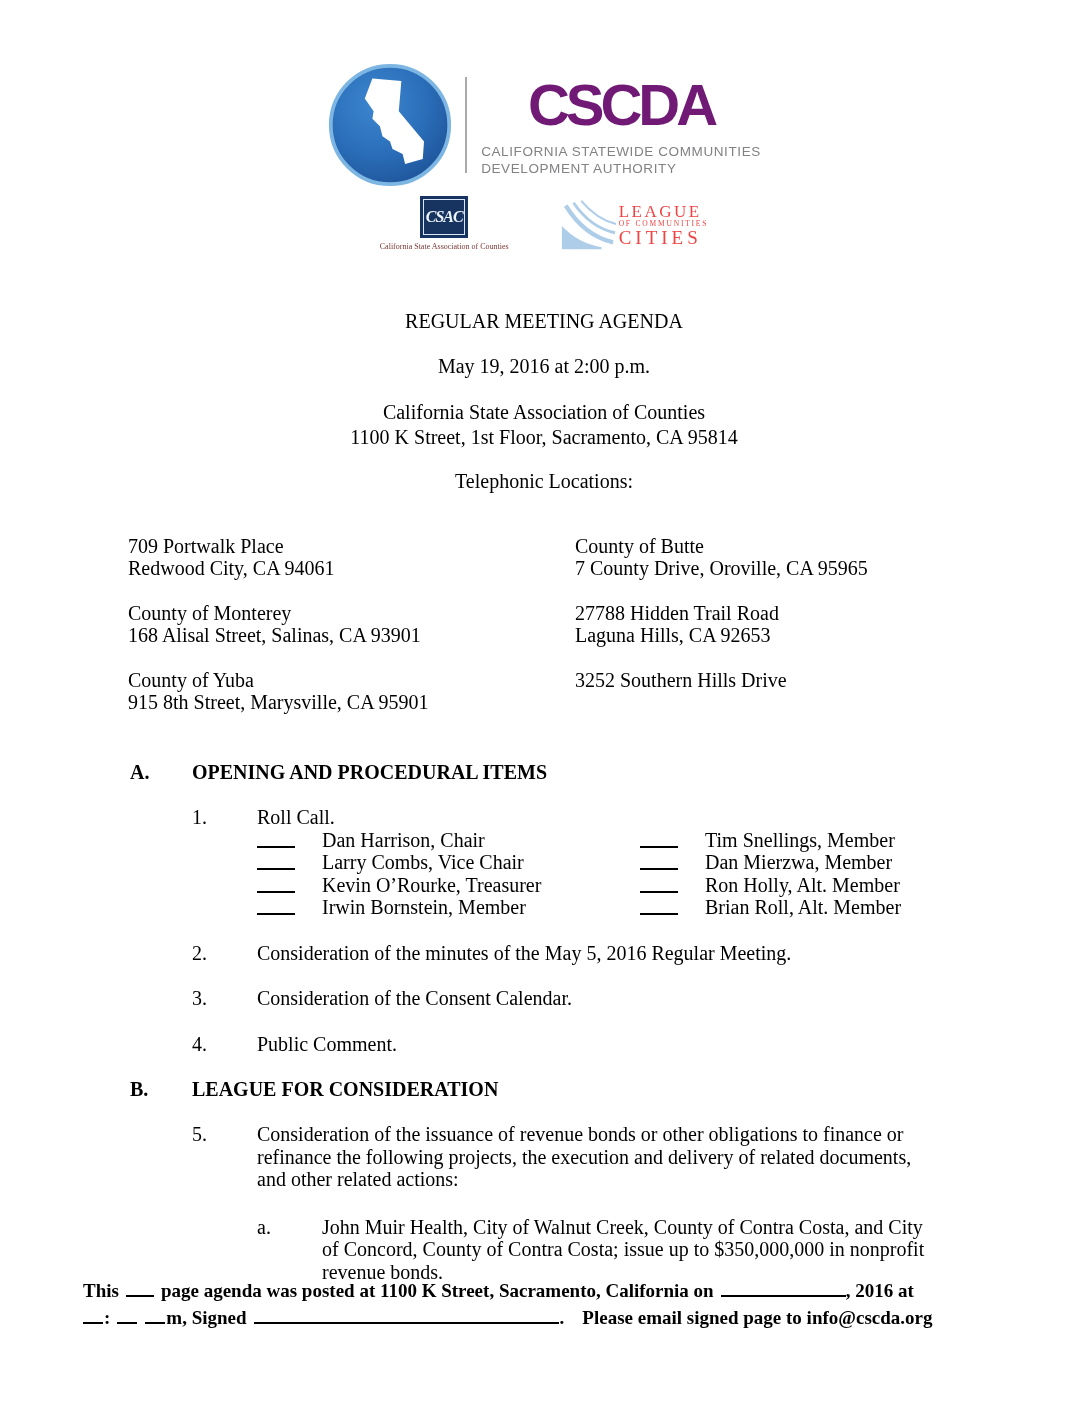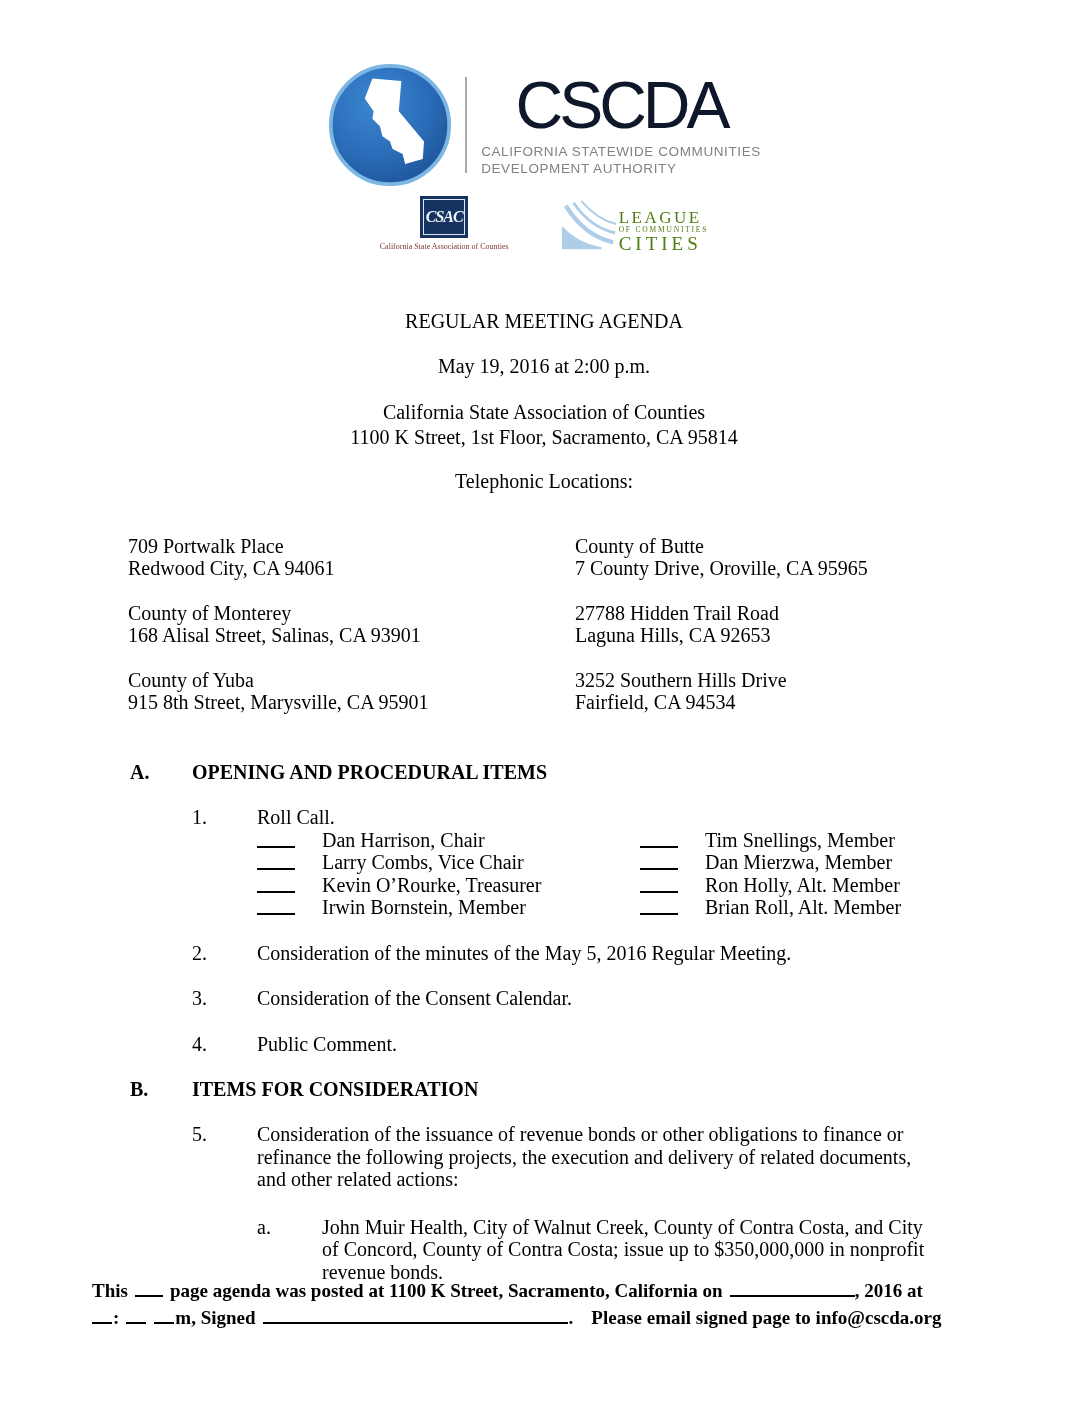--- a/index.html
+++ b/index.html
@@ -9,36 +9,36 @@
     overflow:hidden; margin:0 auto;
   }
   .bold { font-weight:normal; }
 
   
   .logo-row { display:flex; justify-content:center; align-items:center; padding-top:62px; }
   .logo-circle { width:126px; height:126px; display:block; }
   .logo-divider { width:2px; height:96px; background:#a7a9ac; margin:0 14px 0 12px; }
   .logo-textblock { display:flex; flex-direction:column; align-items:center; }
   .logo-acronym {
-    font-family:"Liberation Sans", sans-serif; font-weight:normal;
-    font-size:66px; line-height:62px; letter-spacing:-4px; color:#0f172a;
+    font-family:"Liberation Sans", sans-serif; font-weight:bold;
+    font-size:58px; line-height:62px; letter-spacing:-4px; color:#701a75;
   }
   .logo-tagline {
     margin-top:7px; text-align:left; font-family:"Liberation Sans", sans-serif;
     font-size:13.5px; line-height:17px; letter-spacing:0.6px; color:#808285;
   }
   .affil-row { display:flex; justify-content:center; align-items:flex-start; gap:50px; margin-top:8px; height:70px; }
   .csac { display:flex; flex-direction:column; align-items:center; }
   .csac-box { width:48px; height:42px; background:#16345f; display:flex; align-items:center; justify-content:center; }
   .csac-inner { width:40px; height:34px; border:1px solid #d9e6f4; display:flex; align-items:center; justify-content:center; }
   .csac-acronym { font-family:"Liberation Serif", serif; font-style:italic; font-weight:bold; font-size:16px; letter-spacing:-1px; color:#eef4fb; }
   .csac-caption { margin-top:4px; font-size:8px; color:#7a3533; white-space:nowrap; }
   .league { display:flex; align-items:flex-start; margin-top:2px; }
   .league-swoosh { width:58px; height:54px; }
-  .league-text { margin-left:2px; margin-top:12px; color:#4d7c0f; }
+  .league-text { margin-left:2px; margin-top:6px; color:#ef4444; }
   .league-l1 { font-size:17px; letter-spacing:2.5px; line-height:15px; }
   .league-l2 { font-size:7.5px; letter-spacing:1.8px; line-height:10px; }
   .league-l3 { font-size:19px; letter-spacing:4px; line-height:18px; }
 
   
   .title-block { text-align:center; margin-top:44px; }
   .t-line { line-height:22px; margin-bottom:23px; }
   .t-venue { line-height:25px; margin-bottom:20px; }
   .t-last { margin-bottom:8px; }
 
@@ -60,21 +60,21 @@
   .sub-text { width:613px; }
   .first-sec { margin-top:0; }
 
   .rollcall { display:flex; margin-left:257px; line-height:22.5px; }
   .rc-left { width:383px; flex-shrink:0; }
   .rc-entry { display:flex; }
   .rc-blank { width:38px; height:17px; border-bottom:2px solid #000; margin-right:27px; flex-shrink:0; }
 
   
   .footer {
-    position:absolute; left:92px; top:1277px; width:900px;
+    position:absolute; left:83px; top:1277px; width:900px;
     font-weight:bold; font-size:19px; line-height:27px; white-space:nowrap;
   }
   .blank { display:inline-block; border-bottom:2px solid #000; height:14px; }
   .b1 { width:28px; margin:0 7px; }
   .b2 { width:125px; margin-left:7px; }
   .bs { width:20px; margin-right:1px; }
   .bs-sp { margin-left:7px; }
   .b3 { width:305px; margin-left:7px; margin-right:1px; }
   .f-email { margin-left:18px; }
 </style>
@@ -155,21 +155,20 @@
     <div class="loc">
       <div>27788 Hidden Trail Road</div>
       <div>Laguna Hills, CA 92653</div>
     </div>
     <div class="loc">
       <div>County of Yuba</div>
       <div>915 8th Street, Marysville, CA 95901</div>
     </div>
     <div class="loc">
       <div>3252 Southern Hills Drive</div>
-      <div>Fairfield, CA 94534</div>
     </div>
   </div>
 
   <div class="agenda">
 
     <div class="sec-row first-sec">
       <span class="sec-letter">A.</span>
       <span class="sec-title">OPENING AND PROCEDURAL ITEMS</span>
     </div>
 
@@ -227,21 +226,21 @@
       <span class="item-text">Consideration of the Consent Calendar.</span>
     </div>
 
     <div class="item-row">
       <span class="item-num">4.</span>
       <span class="item-text">Public Comment.</span>
     </div>
 
     <div class="sec-row">
       <span class="sec-letter">B.</span>
-      <span class="sec-title">ITEMS FOR CONSIDERATION</span>
+      <span class="sec-title">LEAGUE FOR CONSIDERATION</span>
     </div>
 
     <div class="item-row">
       <span class="item-num">5.</span>
       <span class="item-text">Consideration of the issuance of revenue bonds or other obligations to finance or refinance the following projects, the execution and delivery of related documents, and other related actions:</span>
     </div>
 
     <div class="sub-row">
       <span class="sub-letter">a.</span>
       <span class="sub-text">John Muir Health, City of Walnut Creek, County of Contra Costa, and City of Concord, County of Contra Costa; issue up to $350,000,000 in nonprofit revenue bonds.</span>

